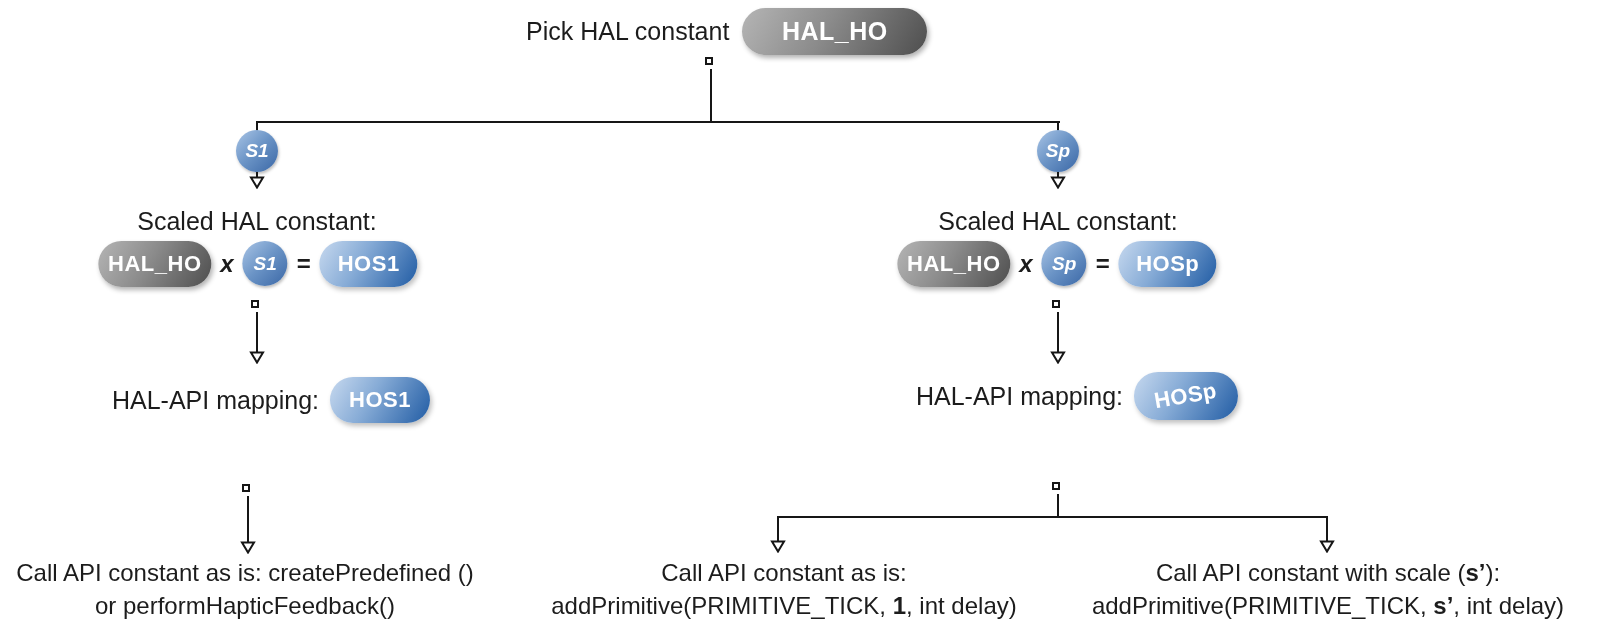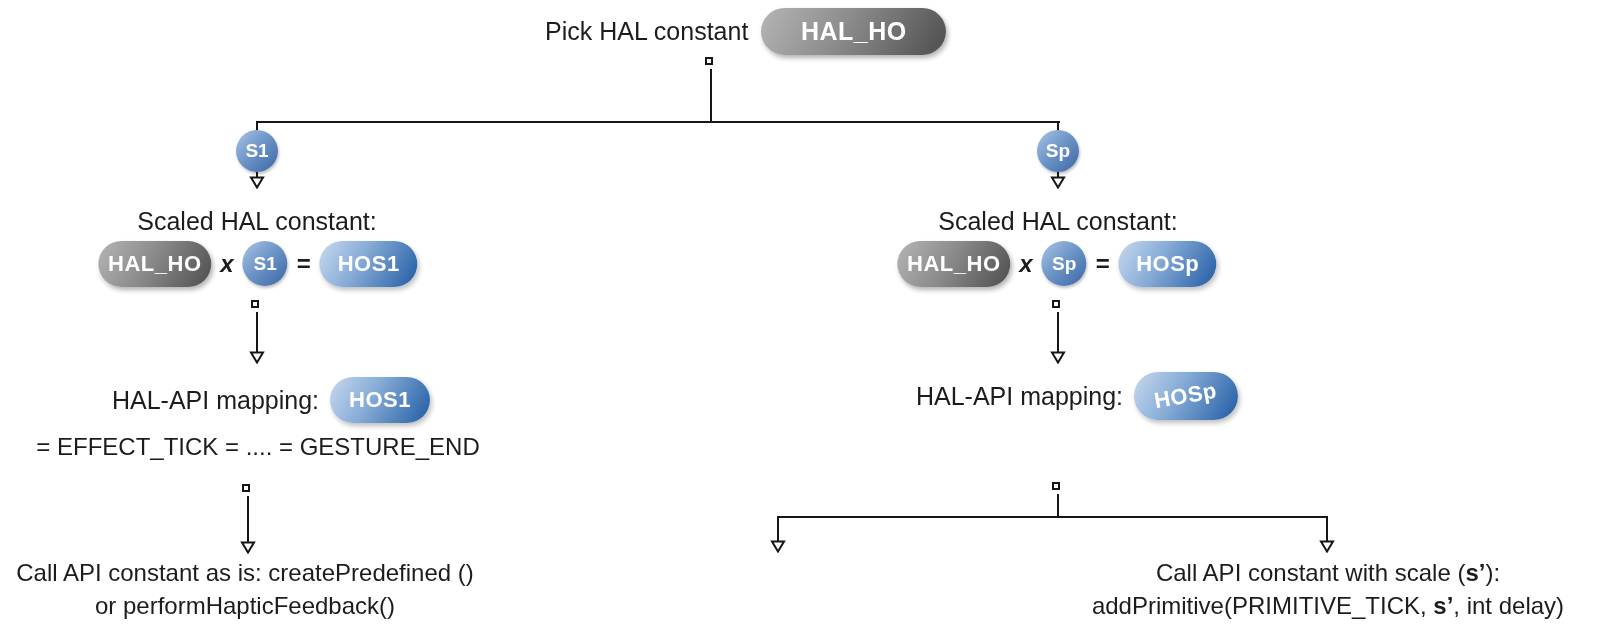--- a/index.html
+++ b/index.html
@@ -20,33 +20,33 @@
   .sq { position:absolute; width:8px; height:8px; background:#ffffff; border:2px solid #161616; }
   .ah { position:absolute; }
 
   
   .pill { border-radius:999px; color:#ffffff; font-weight:bold; 
           display:flex; align-items:center; justify-content:center; letter-spacing:0.5px; }
   .pill.gray { background:linear-gradient(120deg,#b5b5b5 0%,#8b8b8b 45%,#4e4e4e 100%);
                box-shadow:2px 3px 5px rgba(0,0,0,0.30); }
   .pill.blue { background:linear-gradient(120deg,#c7d9ef 0%,#86abd6 42%,#215ca4 100%);
                box-shadow:2px 3px 5px rgba(0,0,0,0.25); }
-  .circle { border-radius:50%; color:#ffffff; font-weight:bold; 
+  .circle { border-radius:50%; color:#ffffff; font-weight:bold; font-style:italic;
             background:linear-gradient(135deg,#aac5e6 0%,#6b94c6 48%,#3a67a6 100%);
             display:flex; align-items:center; justify-content:center;
             box-shadow:1px 2px 3px rgba(0,0,0,0.25); }
   .row { position:absolute; display:flex; align-items:center; }
   .tilt { transform:rotate(-10deg); display:inline-block; }
 </style>
 </head>
 <body>
 
 <div class="canvas">
 
-  <div class="row" style="left:545px; top:5px; height:52px; gap:13px;align-items:center;">
+  <div class="row" style="left:526px; top:5px; height:52px; gap:13px;align-items:center;">
     <span class="txt25">Pick HAL constant</span>
     <div class="pill gray" style="width:185px; height:47px; font-size:25px;">HAL_HO</div>
   </div>
 
   <div class="sq" style="left:705px; top:57px;"></div>
   <div class="vline" style="left:710px; top:69px; height:53px;"></div>
   <div class="hline" style="left:256px; top:121px; width:804px;"></div>
   <div class="vline" style="left:256px; top:121px; height:12px;"></div>
   <div class="vline" style="left:1057px; top:121px; height:12px;"></div>
 
@@ -96,21 +96,20 @@
     <span class="txt25">HAL-API mapping:</span>
     <div class="pill blue" style="width:100px; height:46px; font-size:22px;">HOS1</div>
   </div>
   <div class="row cx" style="left:1077px; top:372px; height:48px; gap:11px;">
     <span class="txt25">HAL-API mapping:</span>
     <div class="pill blue" style="width:104px; height:48px; font-size:22px;">
         <span class="tilt">HOSp</span>
       </div>
   </div>
 
-  <div class="abs cx txt" style="left:258px; top:433px;">= EFFECT_TICK = .... = GESTURE_END</div>
 
   <div class="sq" style="left:242px; top:484px;"></div>
   <div class="vline" style="left:247px; top:496px; height:46px;"></div>
   <svg class="ah" style="left:240px; top:541px;" width="16" height="13" viewBox="0 0 16 13">
       <polygon points="2,1.5 14,1.5 8,11.5" fill="#ffffff" stroke="#161616" stroke-width="2"></polygon>
     </svg>
 
   <div class="abs cx txt center lh" style="left:245px; top:556px; width:520px;">
     <div>Call API constant as is: createPredefined ()</div>
     <div>or performHapticFeedback()</div>
@@ -121,19 +120,23 @@
   <div class="hline" style="left:777px; top:516px; width:551px;"></div>
   <div class="vline" style="left:777px; top:516px; height:25px;"></div>
   <svg class="ah" style="left:770px; top:540px;" width="16" height="13" viewBox="0 0 16 13">
       <polygon points="2,1.5 14,1.5 8,11.5" fill="#ffffff" stroke="#161616" stroke-width="2"></polygon>
     </svg>
   <div class="vline" style="left:1326px; top:516px; height:25px;"></div>
   <svg class="ah" style="left:1319px; top:540px;" width="16" height="13" viewBox="0 0 16 13">
       <polygon points="2,1.5 14,1.5 8,11.5" fill="#ffffff" stroke="#161616" stroke-width="2"></polygon>
     </svg>
 
+  <div class="abs cx txt center lh" style="left:784px; top:556px; width:540px;">
+    <div>Call API constant as is:</div>
+    <div><span class="t">addPrimitive(PRIMITIVE_TICK, </span><span class="t b">1</span><span class="t">, int delay)</span></div>
+  </div>
 
   <div class="abs cx txt center lh" style="left:1328px; top:556px; width:560px;">
     <div><span class="t">Call API constant with scale (</span><span class="t b">s’</span><span class="t">):</span></div>
     <div><span class="t">addPrimitive(PRIMITIVE_TICK, </span><span class="t b">s’</span><span class="t">, int delay)</span></div>
   </div>
 
 </div>
 
 </body></html>

